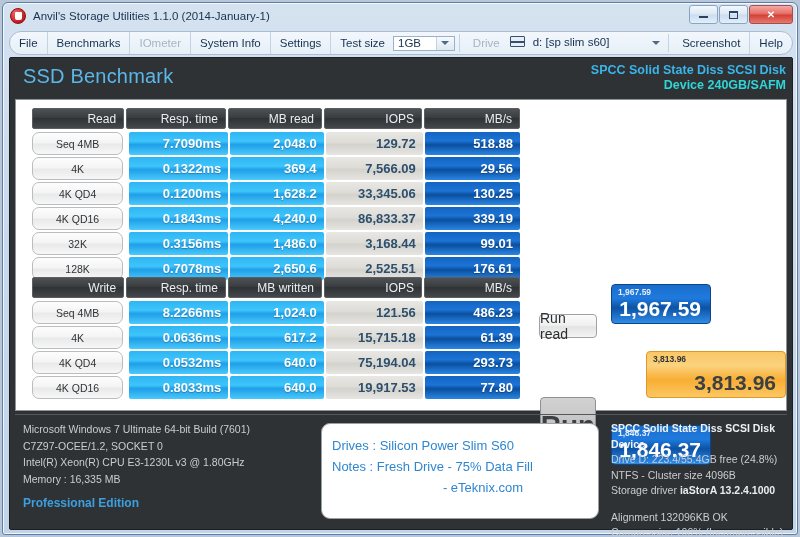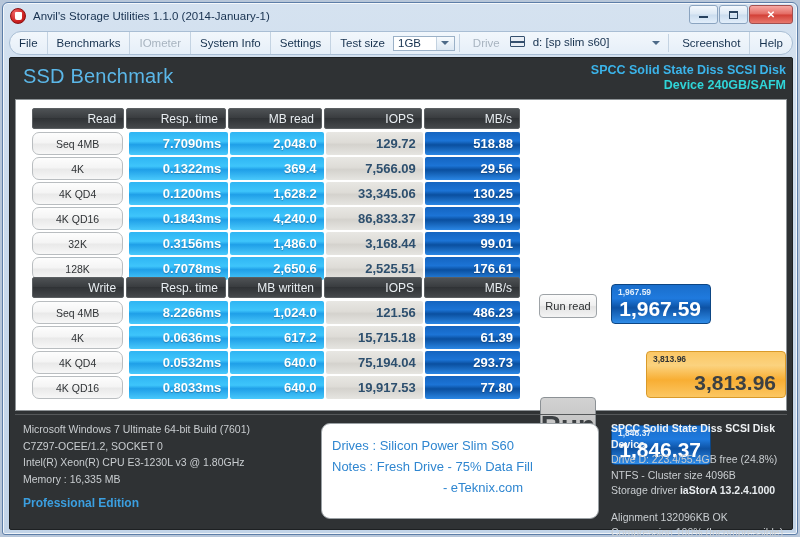--- a/index.html
+++ b/index.html
@@ -217,21 +217,21 @@
   
   .runbtn {
     position: absolute;
     box-sizing: border-box;
     border: 1px solid #9ea3a7;
     border-radius: 4px;
     background: linear-gradient(to bottom, #fbfbfb 0%, #f0f0f0 47%, #e3e3e3 53%, #f4f4f4 100%);
     color: #2c2f31;
     display:flex; align-items:center; justify-content:center;
   }
-  .runbtn.small { left: 523px; width: 58px; height: 24px; font-size: 11px; }
+  .runbtn.small { left: 523px; width: 58px; height: 24px; font-size: 14px; margin-top: 20px; }
   .runbtn.big {
     left: 524px; top: 254px; width: 56px; height: 58px;
     font-size: 28px; font-weight: bold; color: #3c4043;
     background: linear-gradient(to bottom, #d2d2d2 0%, #c4c4c4 47%, #b7b7b7 53%, #cfcfcf 100%);
     border-color: #8c9195;
     margin-top: 43px;
   }
   .runbtn.r-read  { top: 194px; }
   .runbtn.r-write { top: 337px; }
 

